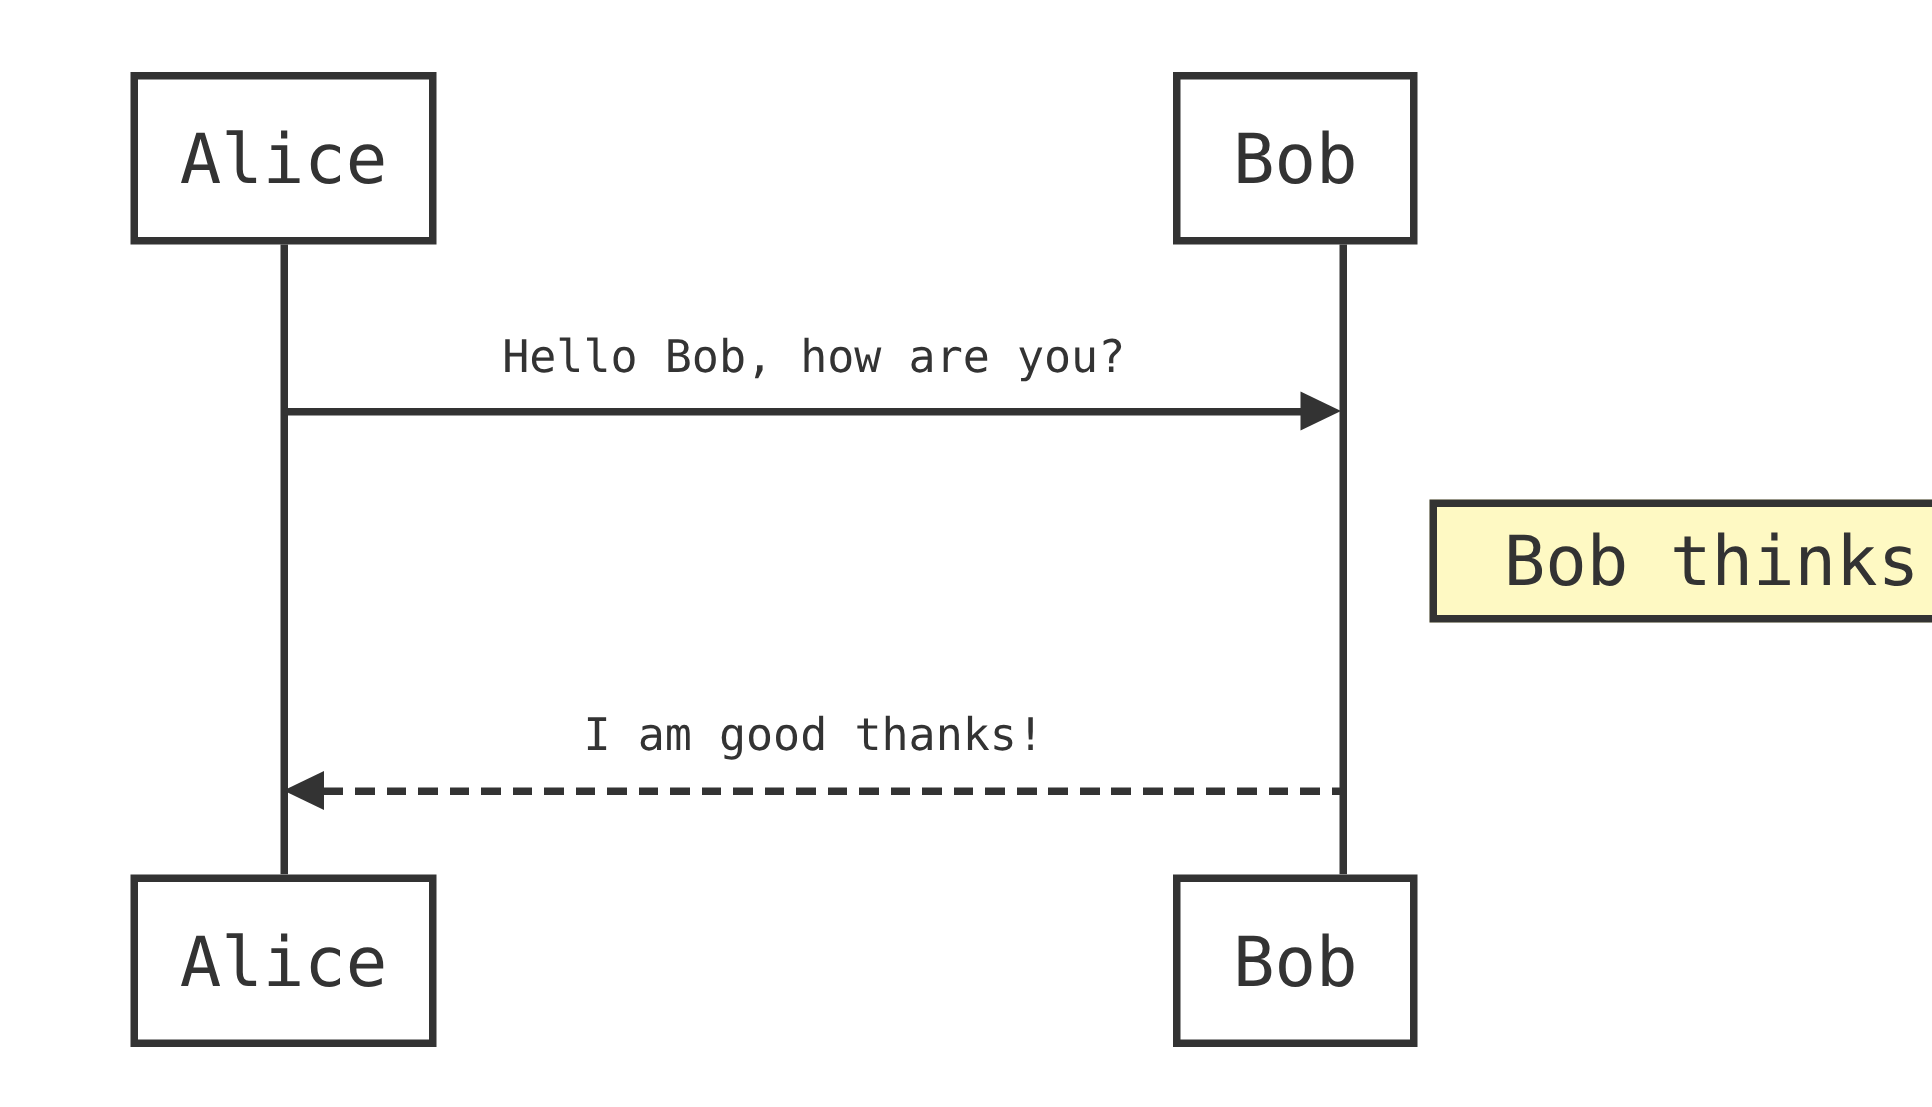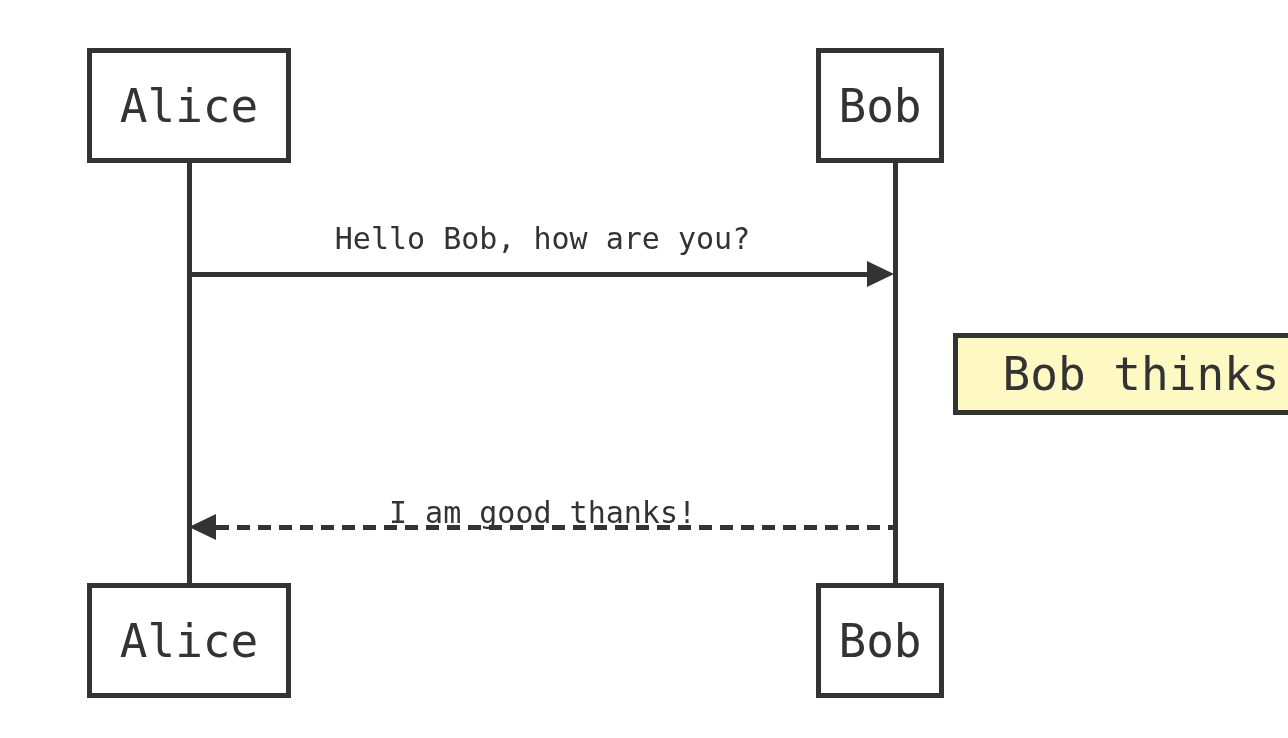--- a/index.html
+++ b/index.html
@@ -22,21 +22,21 @@
     border: 5px solid #333333;
     background: #ffffff;
     display: flex;
     align-items: center;
     justify-content: center;
     font-size: 46px;
     line-height: 1;
     color: #333333;
   }
   .actor-box.alice { left: 87px; width: 204px; }
-  .actor-box.bob   { left: 816px; width: 128px; }
+  .actor-box.bob   { left: 782px; width: 163px; }
   .actor-box.top    { top: 48px;  height: 115px; }
   .actor-box.bottom { top: 583px; height: 115px; }
 
   .lifeline {
     position: absolute;
     top: 163px;
     width: 5px;
     height: 420px;
     background: #333333;
   }
@@ -48,21 +48,21 @@
     left: 189px;
     width: 707px;
     height: 50px;
     line-height: 50px;
     text-align: center;
     font-size: 30px;
     color: #333333;
     white-space: nowrap;
   }
   .msg-label.first  { top: 214px; }
-  .msg-label.second { top: 488px; }
+  .msg-label.second { top: 466px; }
 
   .msg-line-solid {
     position: absolute;
     left: 189px;
     top: 272px;
     width: 680px;
     height: 5px;
     background: #333333;
   }
   .msg-line-dashed {

